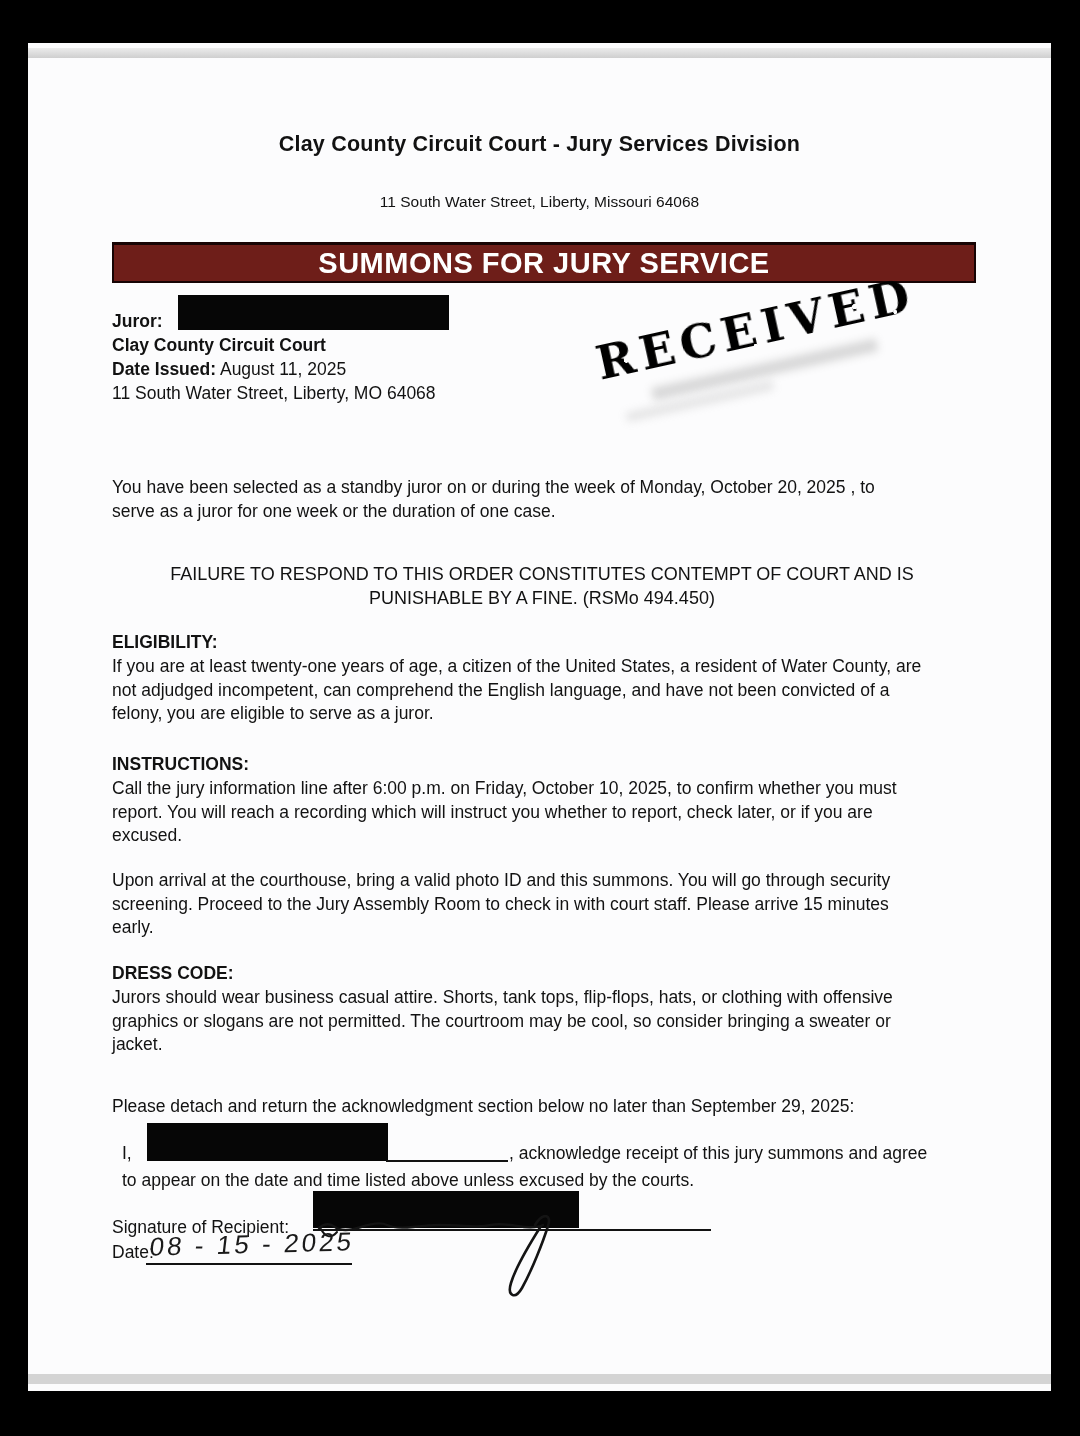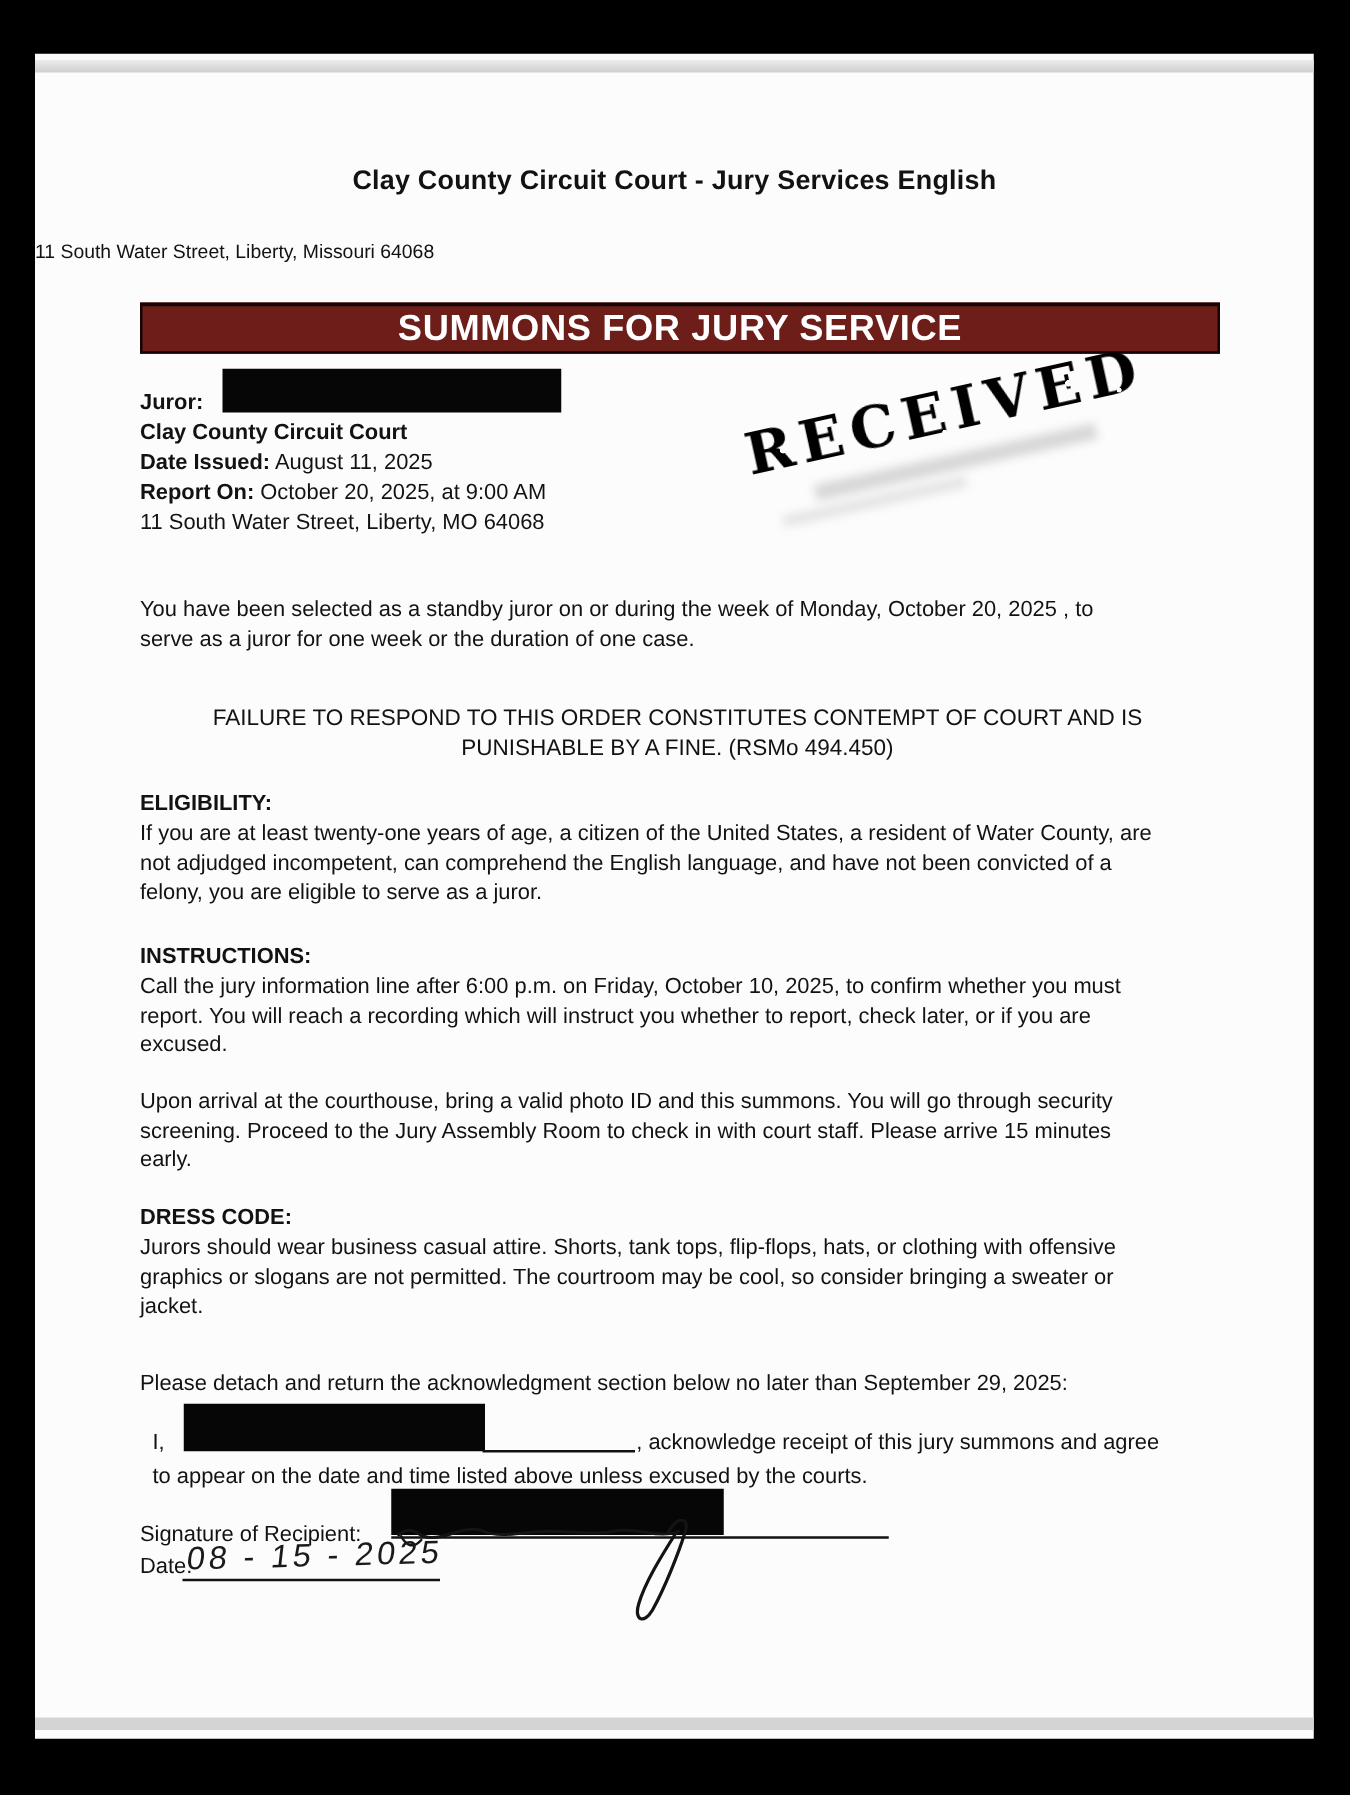--- a/index.html
+++ b/index.html
@@ -29,21 +29,21 @@
   .prewrap { white-space:pre-line; }
   .bold { font-weight:bold; }
 
   .doc-title {
     top:89px; left:0; width:100%;
     text-align:center; font-size:21.5px; font-weight:bold;
     letter-spacing:0.2px;
   }
   .doc-address {
     top:150px; left:0; width:100%;
-    font-size:15.5px;
+    text-align:center; font-size:15.5px;
   }
   .banner {
     top:199px; left:84px; width:860px; height:36px;
     border:2px solid #170404; border-top-width:3px;
     display:flex; align-items:center; justify-content:center;
     color:#ffffff; font-size:29px; font-weight:600; letter-spacing:0.5px;
     background:#6e1e19; 
   }
   .juror-block { top:266px; left:84px; font-size:17.5px; line-height:24px; }
   .redaction { background:#060606; position:absolute; }
@@ -116,32 +116,31 @@
   }
   .date-underline { left:118px; top:1220px; width:206px; height:2px; background:#121212; }
 </style>
 </head>
 <body>
 
 <div class="page">
   <div class="scan-edge-top"></div>
   <div class="scan-edge-bottom"></div>
 
-  <div class="abs doc-title">Clay County Circuit Court - Jury Services English</div>
+  <div class="abs doc-title">Clay County Circuit Court - Jury Services Division</div>
   <div class="abs doc-address">11 South Water Street, Liberty, Missouri 64068</div>
 
   <div class="abs banner" style="background: rgb(110, 30, 25);">
     <span>SUMMONS FOR JURY SERVICE</span>
   </div>
 
   <div class="abs juror-block txt">
     <div><span class="bold">Juror:</span></div>
     <div class="bold">Clay County Circuit Court</div>
     <div><span class="bold">Date Issued:</span> <span>August 11, 2025</span></div>
-    <div><span class="bold">Report On:</span> <span>October 20, 2025, at 9:00 AM</span></div>
     <div>11 South Water Street, Liberty, MO 64068</div>
   </div>
 
   <div class="abs redaction redaction-juror"></div>
 
   <div class="abs stamp-wrap">
     <div class="stamp-text">RECEIVED</div>
     <div class="stamp-speckle"></div>
     <div class="stamp-ghost"></div>
     <div class="stamp-ghost2"></div>

